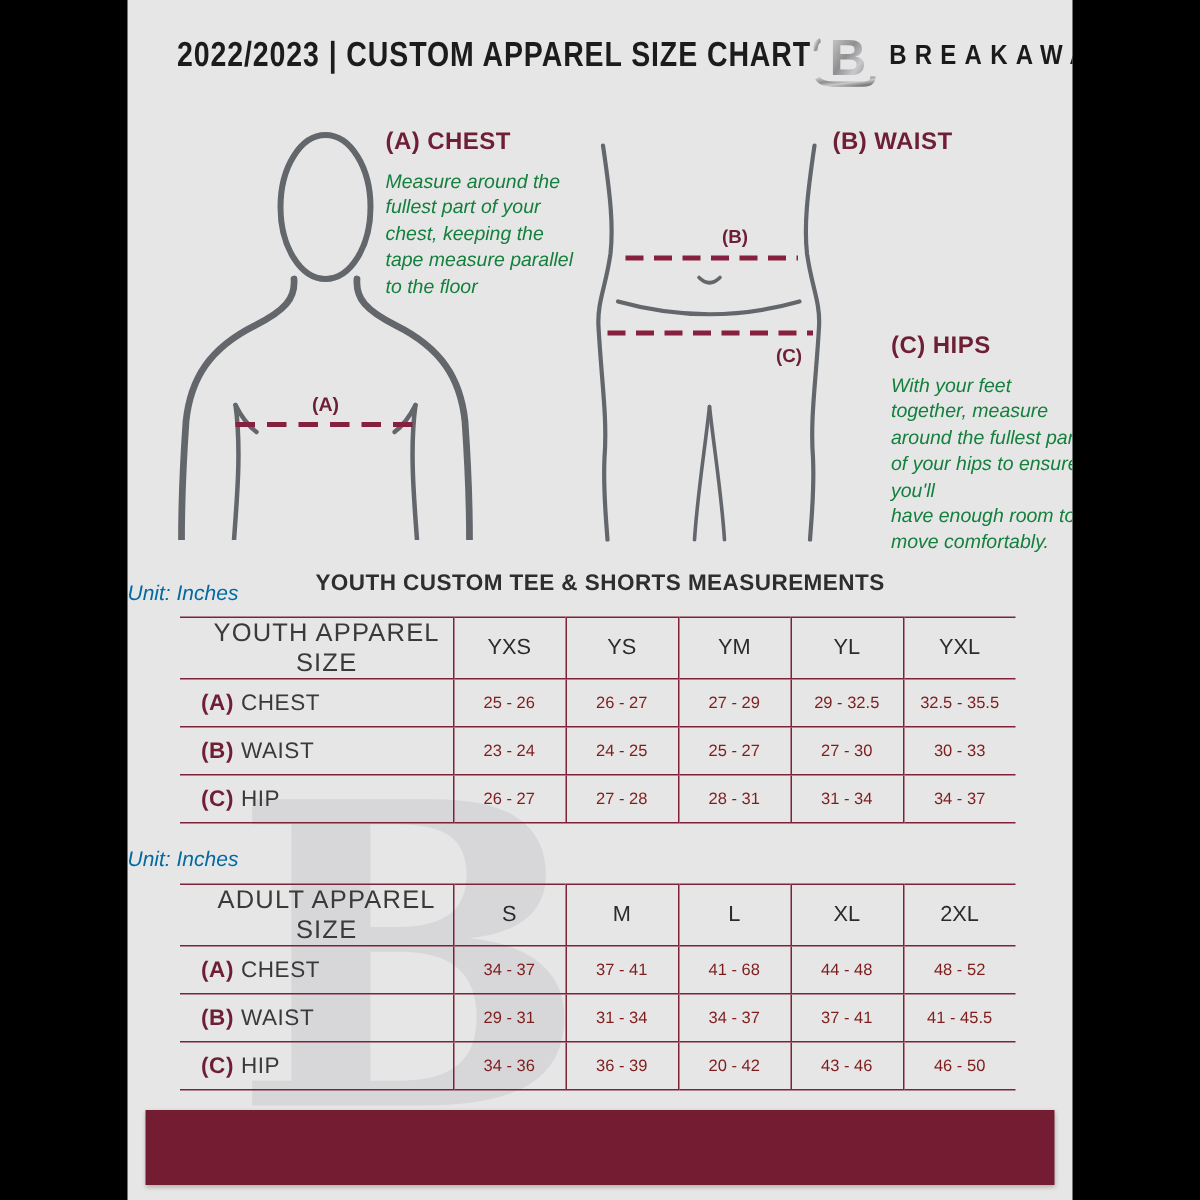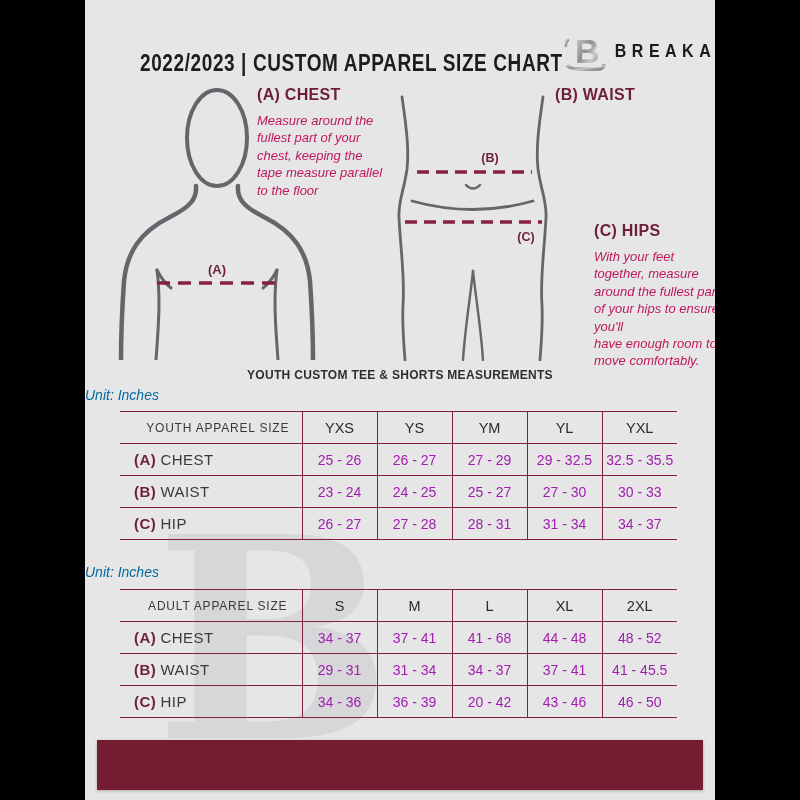--- a/index.html
+++ b/index.html
@@ -15,22 +15,22 @@
   
   .watermark{
     position:absolute;left:70px;top:500px;z-index:0;
     font-family:"DejaVu Serif",serif;font-weight:bold;
     font-size:280px;line-height:1;color:rgba(90,90,100,0.10);
     user-select:none;
   }
   
   .hdr{
     position:absolute;left:0;top:0;width:670px;height:75px;z-index:1;
-    display:flex;align-items:flex-end;justify-content:space-between;
-    padding:0 15px 0 33px;box-sizing:border-box;margin-left:22px;
+    display:flex;align-items:center;justify-content:space-between;
+    padding:0 15px 0 33px;box-sizing:border-box;
   }
   .doc-title{
     font-weight:bold;font-size:19px;color:#1c1c1c;letter-spacing:.6px;
     display:inline-block;transform:scaleY(1.22);transform-origin:left center;
     white-space:nowrap;
   }
   .brand{display:flex;align-items:center;gap:8px;}
   .brand-name{
     font-weight:bold;font-size:16px;color:#1a1a1a;letter-spacing:5.5px;
     display:inline-block;transform:scaleY(1.15);
@@ -39,59 +39,59 @@
   .diagrams{position:absolute;left:0;top:0;width:630px;height:365px;z-index:1;}
   .fig{position:absolute;}
   .fig-upper{left:25px;top:84px;}
   .fig-lower{left:305px;top:91px;}
   .instr{position:absolute;}
   .instr h3{
     margin:0 0 8px 0;font-size:16px;font-weight:bold;color:#6e1f35;
     letter-spacing:.3px;
   }
   .instr p{
-    margin:0;font-size:13px;font-style:italic;color:#be185d;
+    margin:0;font-size:13px;font-style:italic;color:#15803d;
     line-height:1.34;white-space:pre-line;
   }
   .instr-a{left:172px;top:86px;width:160px;}
   .instr-b{left:470px;top:86px;width:158px;}
   .instr-c{left:470px;top:222px;width:160px;margin-left:39px;}
   
   .sec-title{
     position:absolute;left:0;width:630px;text-align:center;z-index:1;
-    font-weight:bold;font-size:12px;color:#2e2e2e;letter-spacing:.3px;
+    font-weight:bold;font-size:15px;color:#2e2e2e;letter-spacing:.3px;margin-top:12px;
   }
   .sec-unit{
     position:absolute;left:0;width:630px;text-align:left;z-index:1;
     font-style:italic;font-size:14px;color:#0369a1;
   }
   .youth-title{top:368px;} .youth-unit{top:387px;}
   .adult-title{top:545px;} .adult-unit{top:564px;}
   table.size-table{
     position:absolute;left:35px;width:557px;z-index:1;
     border-collapse:collapse;table-layout:fixed;
     border-top:1.5px solid #7d2239;
   }
   .youth-table{top:411px;} .adult-table{top:589px;}
   table.size-table td,table.size-table th{
     height:31px;padding:0;border-bottom:1.5px solid #7d2239;
     font-weight:normal;text-align:center;vertical-align:middle;
   }
   table.size-table td+td,table.size-table th+th{border-left:1.5px solid #7d2239;margin-top:48px;}
   .corner{
     text-align:right;padding-left:14px !important;
-    font-size:12px;color:#3a3a3a;letter-spacing:.8px;
+    font-size:17px;color:#3a3a3a;letter-spacing:.8px;
   }
   .size-head{font-weight:bold;font-size:14.5px;color:#2b2b2b;}
   .row-label{
     text-align:left !important;padding-left:14px !important;
     font-size:15px;color:#3a3a3a;letter-spacing:.4px;
   }
   .row-key{font-weight:bold;color:#6e1f35;}
-  .val{font-size:14px;color:#a21caf;}
+  .val{font-size:11px;color:#7f1d1d;}
   
   .footer-bar{
     position:absolute;left:12px;top:740px;width:606px;height:50px;
     background:#741d32;z-index:2;box-shadow:0 1px 3px rgba(0,0,0,.25);
   }
   svg text{font-family:"Liberation Sans",sans-serif;}
 </style>
 </head>
 <body>
 

